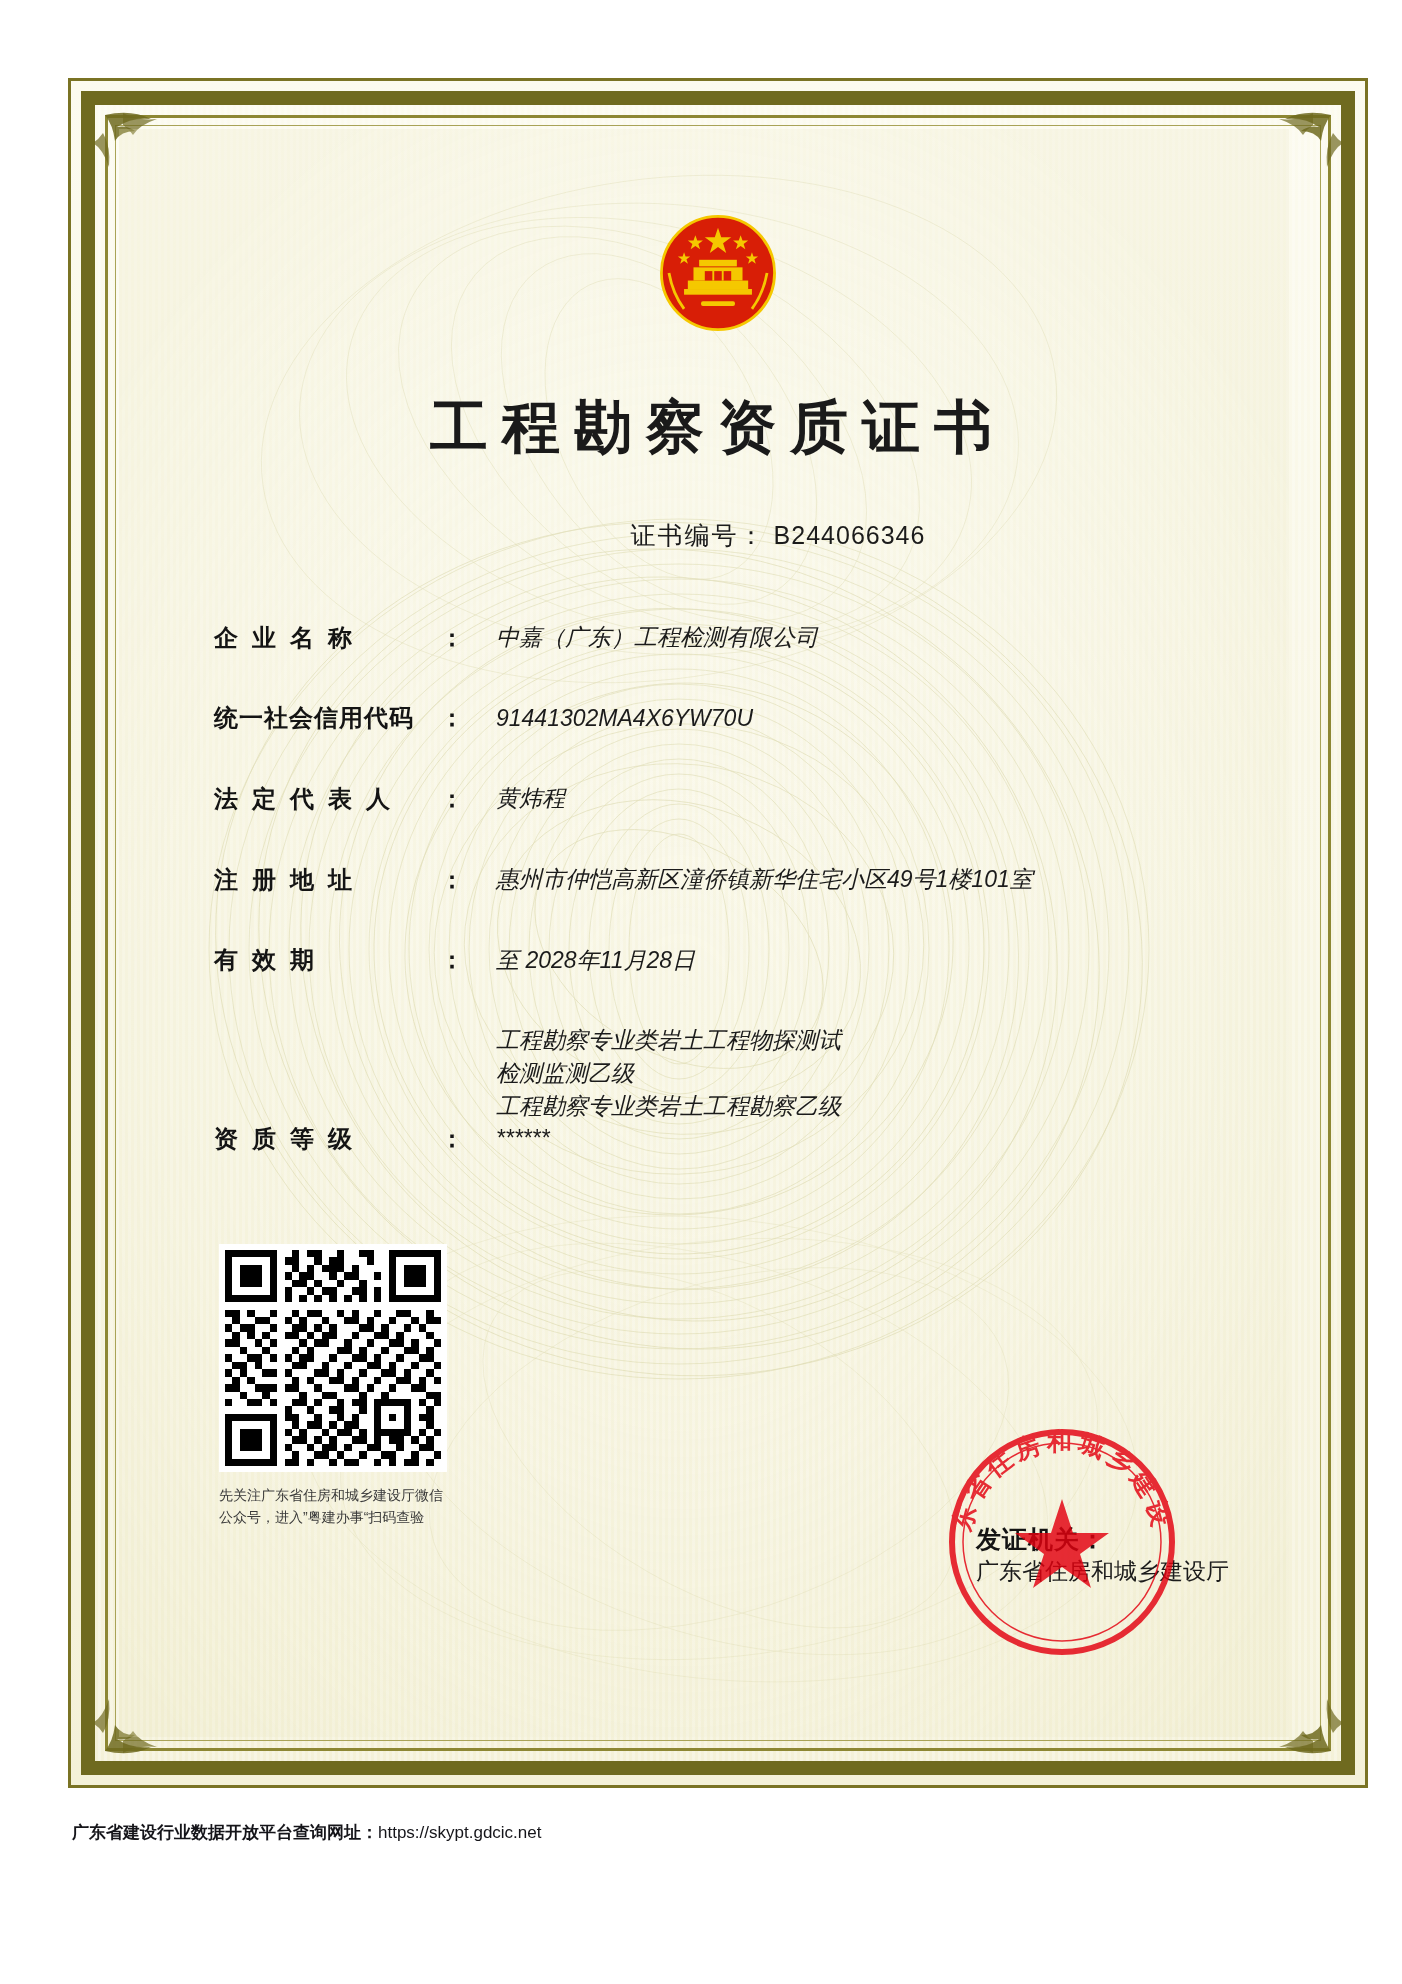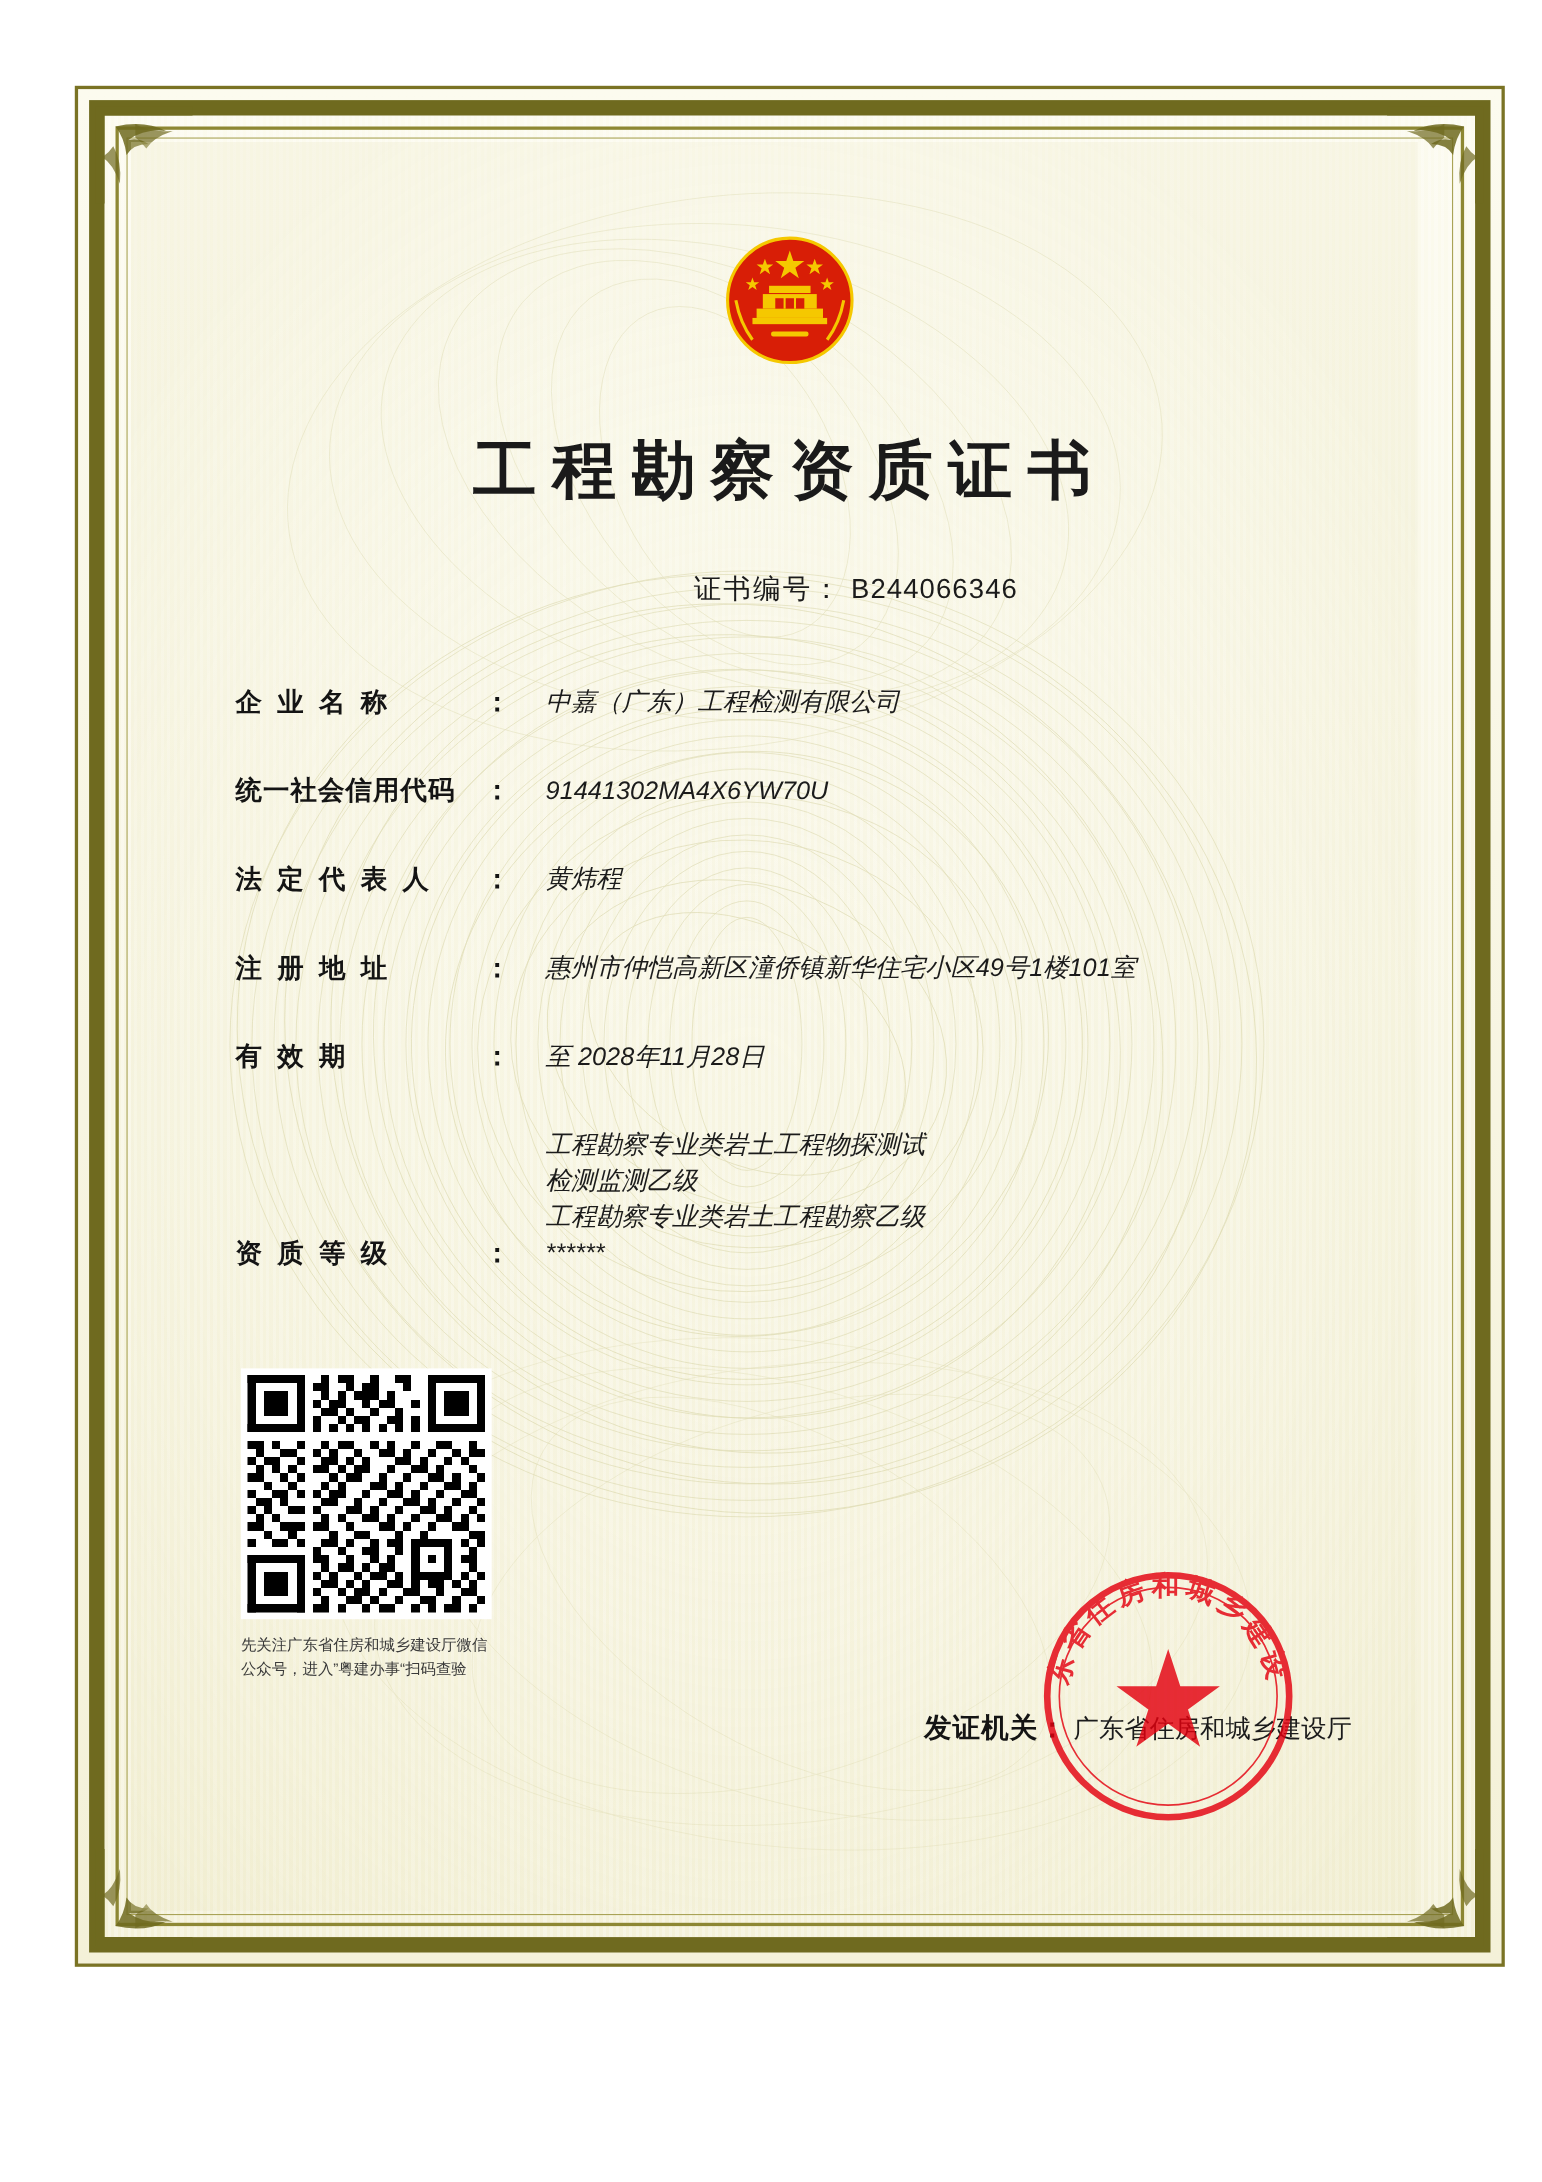--- a/index.html
+++ b/index.html
@@ -217,20 +217,21 @@
     position: absolute;
     right: 88px;
     bottom: 120px;
     text-align: left;
   }
   .issuer-row {
     display: flex;
     align-items: baseline;
     margin-bottom: 30px;
     justify-content: flex-end;
+    flex-direction: column;
   }
   .issuer-label {
     font-size: 25px;
     font-weight: bold;
     color: #141414;
     letter-spacing: 1px;
   }
   .issuer-value {
     font-size: 23px;
     color: #1b1b1b;
@@ -737,15 +738,18 @@
               <textPath href="#sealArc" startOffset="50%" text-anchor="middle">广东省住房和城乡建设厅</textPath>
             </text>
           </g>
         </svg>
       </div>
 
     </div>
   </div>
 
   <div id="footer">
+    <div class="footer-line">
+      <span class="footer-label">广东省建设行业数据开放平台查询网址：</span><span class="footer-url">https://skypt.gdcic.net</span>
+    </div>
   </div>
 
 </div>
 
 </body></html>

